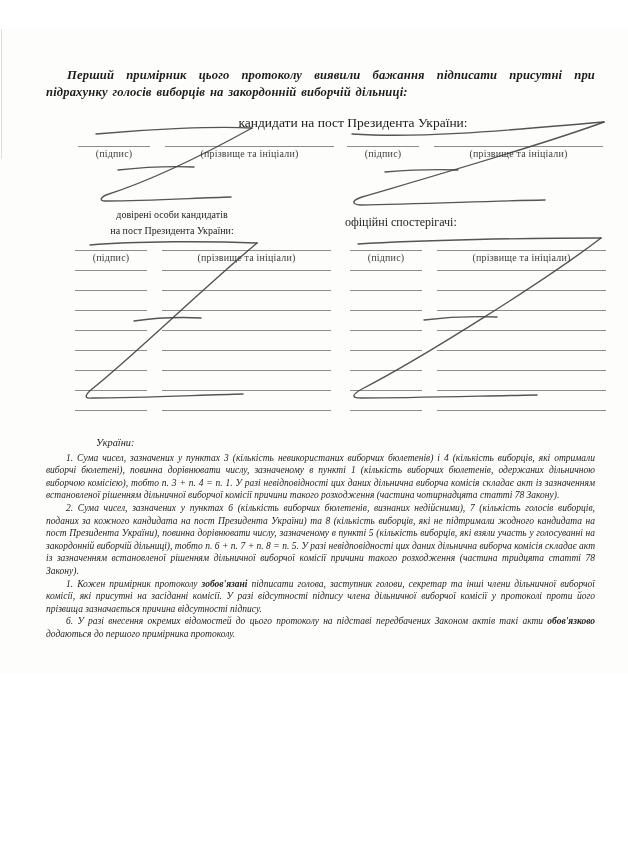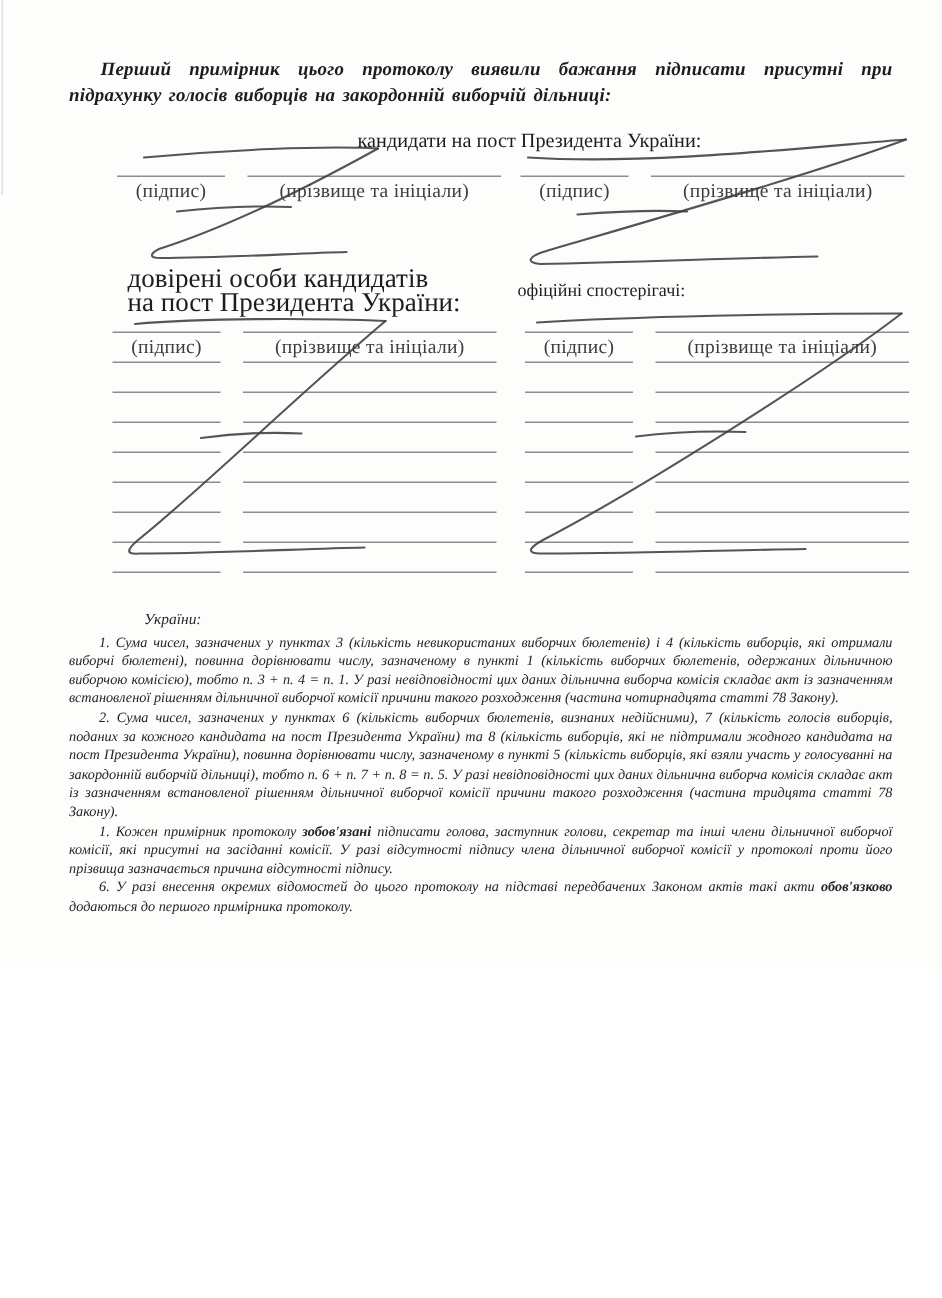--- a/index.html
+++ b/index.html
@@ -2,55 +2,56 @@
 <html style="--ink: #1c1c1c; --rule: #8d8d8d; --scribble: #3d3d3d; --paper: #fdfdfc;"><head>
 <meta charset="utf-8">
 <style>
   html,body { margin:0; padding:0; background:#ffffff; }
   .page {
     position:relative; width:628px; height:645px;
     background:var(--paper,#fdfdfc);
     font-family:"Liberation Serif", serif;
     color:var(--ink,#1c1c1c);
     overflow:hidden;
+    margin-top:29px;
   }
   
   .intro {
     position:absolute; left:46px; top:25px; width:549px;
     font-weight:bold; font-style:italic;
     font-size:12.6px; line-height:17.8px;
     text-align:justify; text-indent:21px;
     word-spacing:1.5px; letter-spacing:0.15px;
   }
   
   .h-candidates {
     position:absolute; left:0; top:86px; width:628px;
     text-align:center; font-size:13.5px;padding-left:39px;
   }
   .h-trustees {
-    position:absolute; left:85px; top:178px; width:240px;
-    text-align:left; font-size:18px; line-height:15.5px;
+    position:absolute; left:52px; top:178px; width:240px;
+    text-align:center; font-size:10px; line-height:15.5px;
   }
   .h-observers {
     position:absolute; left:345px; top:186px; width:240px;
     text-align:left; font-size:12px;
   }
   
   .sig-group { position:absolute; display:flex; flex-direction:column; }
   #s1-left  { left:78px;  top:117px; }
   #s1-right { left:347px; top:117px; }
   #s2-left  { left:75px;  top:221px; }
   #s2-right { left:350px; top:221px; }
   .sig-row { display:flex; gap:15px; height:20px; }
   .cell { border-top:1px solid var(--rule,#8d8d8d); position:relative; }
   .cell.sig  { width:72px; }
   .cell.name { width:169px; }
   .lbl {
     position:absolute; top:1px; left:0; right:0;
-    text-align:center; font-size:13px; color:#3d3d3d;
+    text-align:center; font-size:10px; color:#3d3d3d;
     letter-spacing:0.2px; white-space:nowrap;
   }
   
   .notes {
     position:absolute; left:46px; top:408px; width:549px;
     font-size:9.5px; line-height:12.6px; text-align:justify; color:#242424;
   }
   .notes .title { font-style:italic; font-size:10.3px; text-indent:50px; margin:0 0 2px 0; }
   .note { margin:0; text-indent:20px;font-style:italic; }
   .note b { font-weight:bold; }

